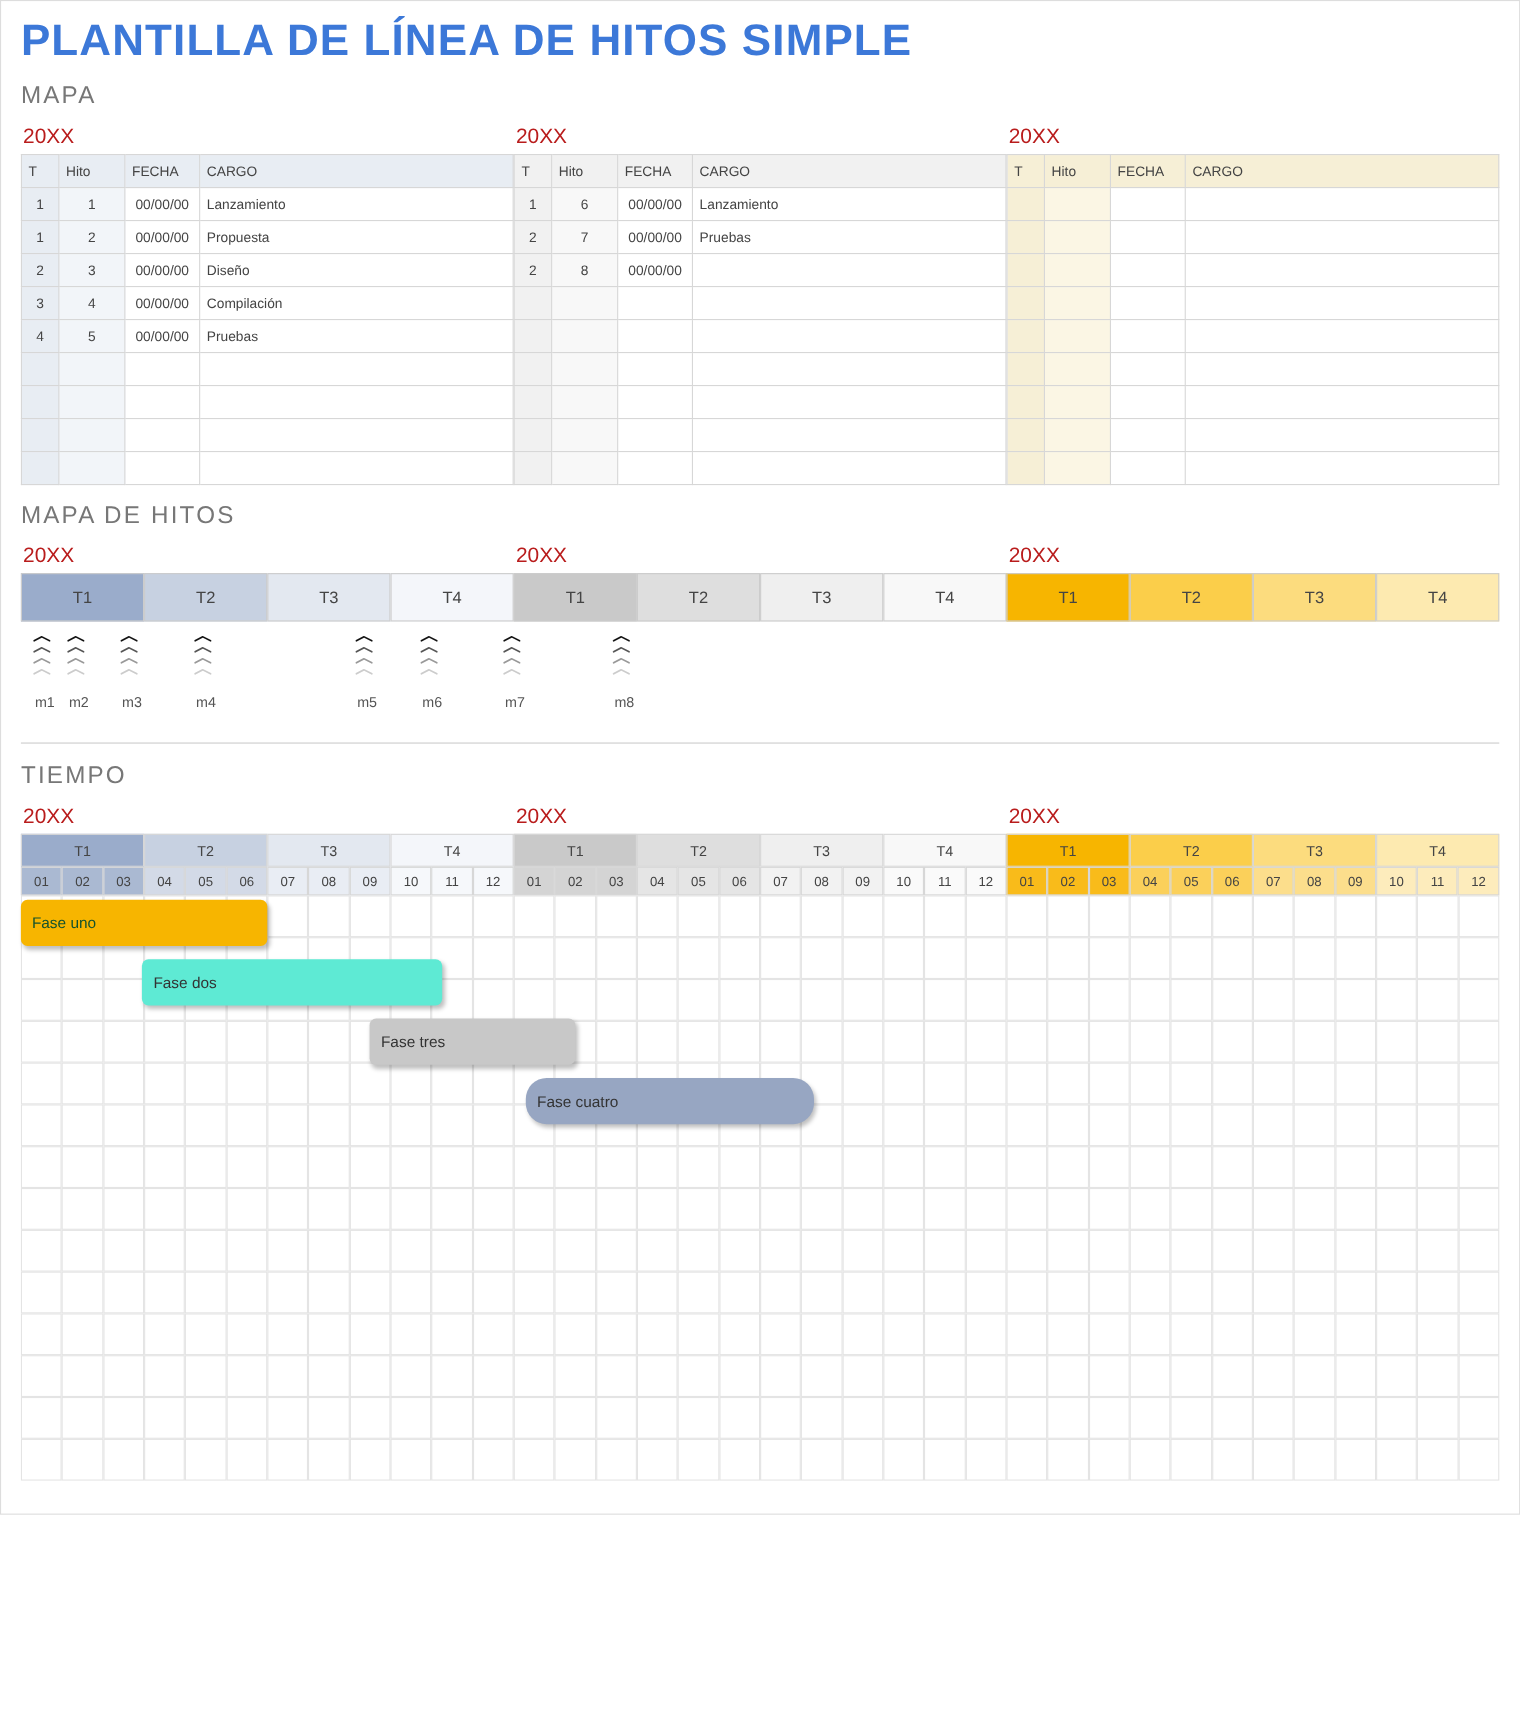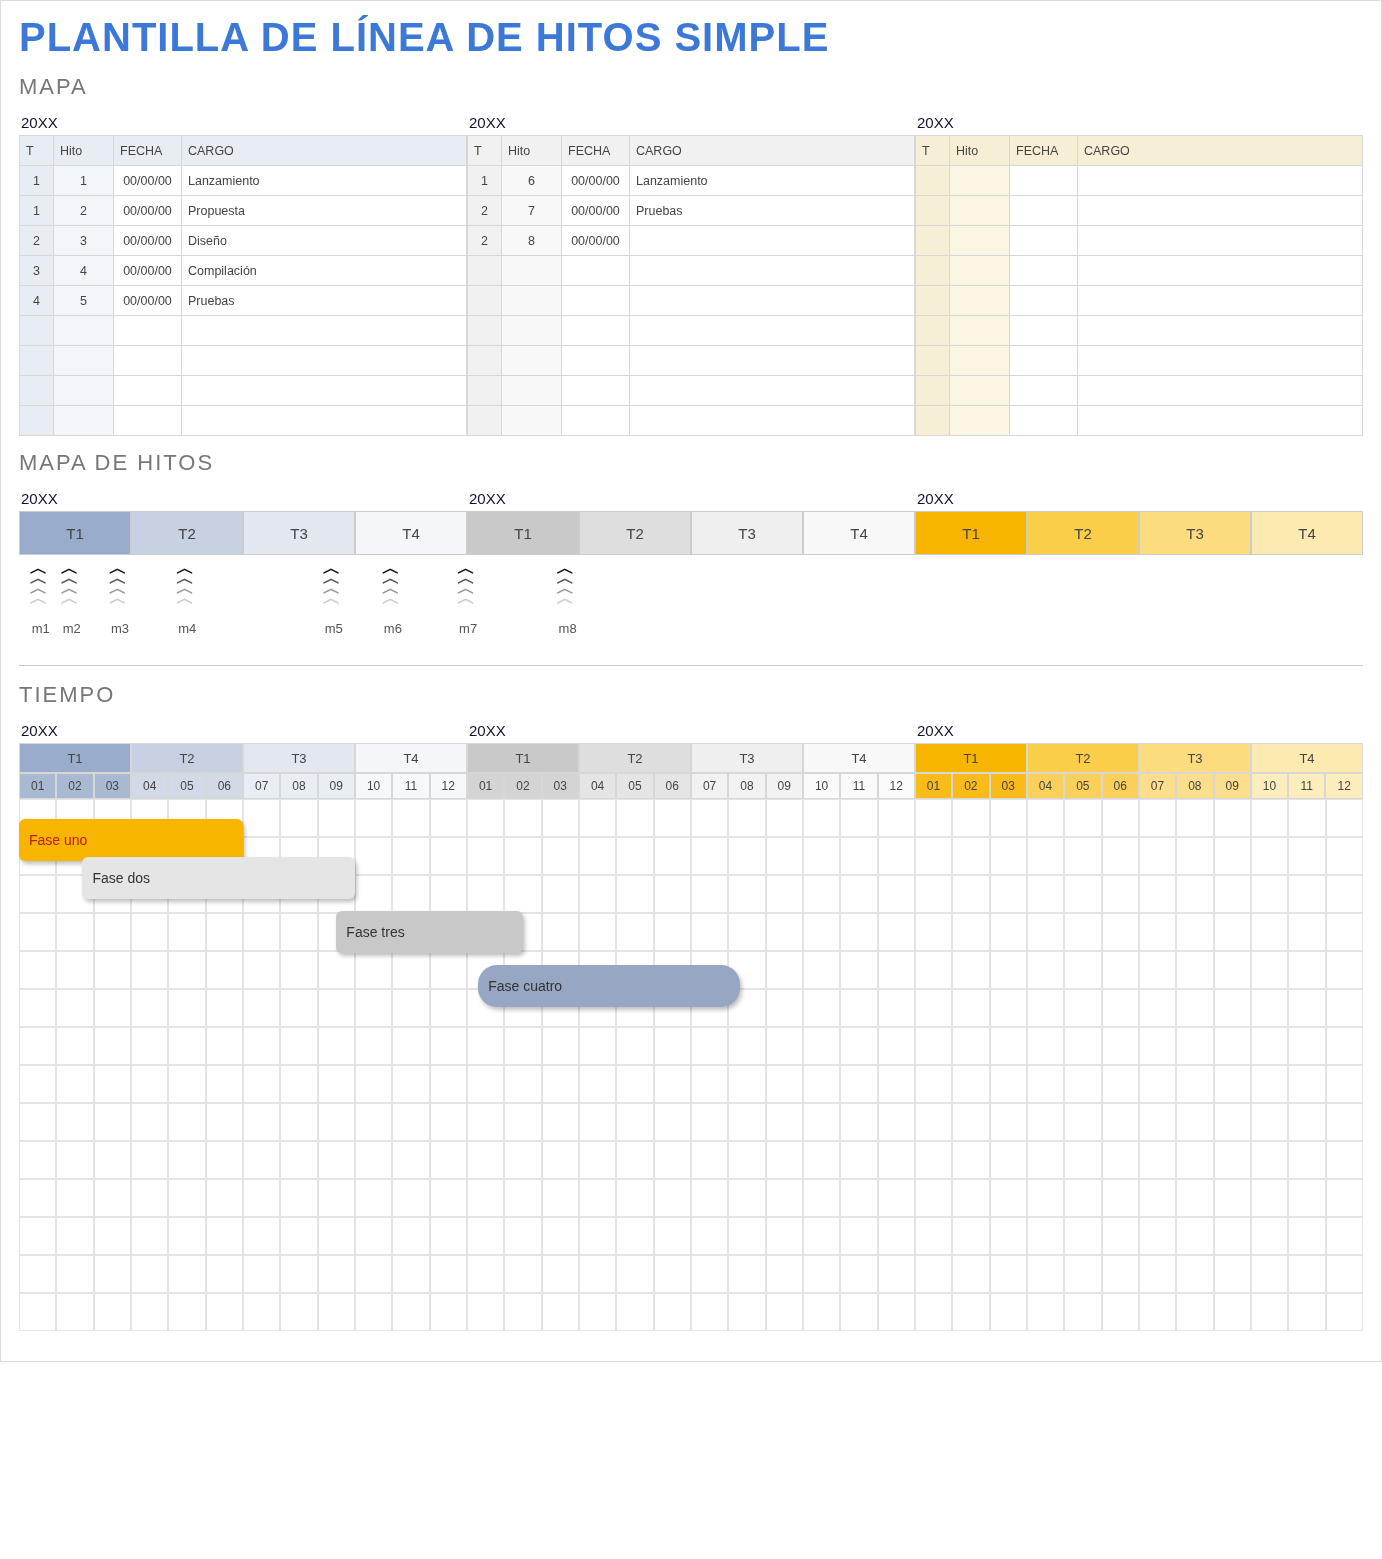--- a/index.html
+++ b/index.html
@@ -23,21 +23,21 @@
     margin: 14px 0 6px 0;
     font-size: 22px;
     font-weight: 400;
     color: #777;
     letter-spacing: 2px;
   }
 
   
   .hitos-wrap { display: flex; gap: 0; }
   .hitos-block { flex: 1 1 0; }
-  .year-label { font-size: 15px; color: #0f172a; margin: 8px 0 4px 2px; }
+  .year-label { font-size: 19px; color: #b91c1c; margin: 8px 0 4px 2px; }
   table.hitos {
     border-collapse: collapse;
     width: 100%;
     font-size: 12.5px;
     table-layout: fixed;
   }
   table.hitos th, table.hitos td {
     border: 1px solid #d7d7d7;
     height: 30px;
     padding: 0 6px;
@@ -123,22 +123,22 @@
   .bar {
     position: absolute;
     height: 42px;
     border-radius: 6px;
     display: flex; align-items: center;
     padding-left: 10px;
     font-size: 14px; color: #333;
     box-shadow: 2px 3px 4px rgba(0,0,0,.25);
     pointer-events: auto;
   }
-  .bar-yellow { background:#f7b500; color:#b91c1c;margin-top:16px; }
-  .bar-teal   { background:#e5e5e5; }
+  .bar-yellow { background:#f7b500; color:#14532d; }
+  .bar-teal   { background:#5eead4;margin-left:47px; }
   .bar-grey   { background:#c8c8c8; }
   .bar-blue   { background:#97a6c2;border-radius:19px; }
 </style>
 </head>
 <body>
 
 <h1 class="title">PLANTILLA DE LÍNEA DE HITOS SIMPLE</h1>
 
 <h2 class="section">MAPA</h2>
 

